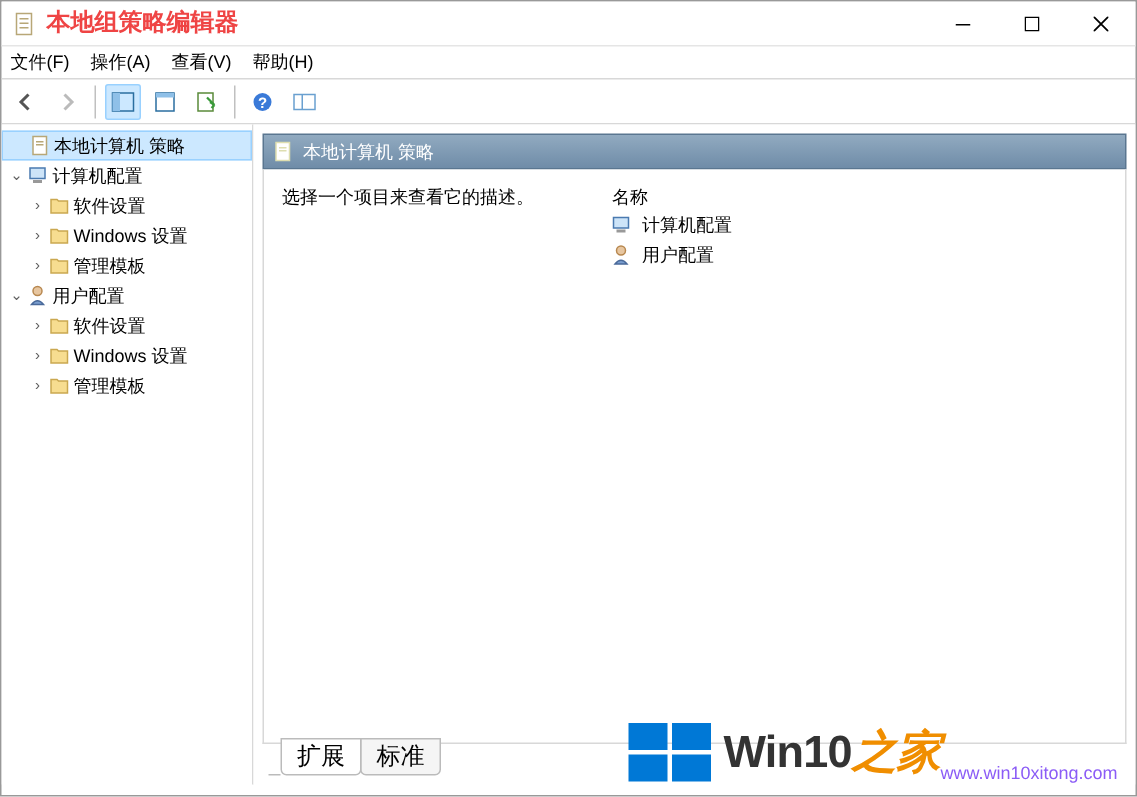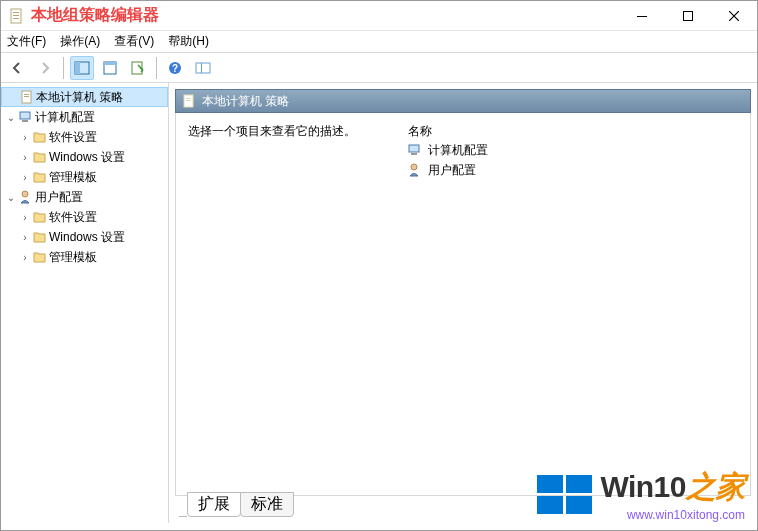--- a/index.html
+++ b/index.html
@@ -47,21 +47,21 @@
     
     .tabbar { height: 22px; display:flex; align-items:flex-end; padding-left: 4px; margin-top:-1px;}
     .tab { border: 1px solid #bbb; border-top:1px solid #bbb; border-radius: 0 0 4px 4px; padding: 1px 10px; font-size:16px; background:#f5f5f5; margin-right:-1px; cursor:default; position:relative; top:0;font-family:Liberation Serif, serif;}
     .tab.active { background:#fff; z-index:2; }
     .tab-left-edge { width:8px; height:22px; border-bottom:1px solid #bbb; }
 
     
     .watermark { position: absolute; right: 12px; bottom: 8px; display:flex; align-items:center; gap:8px; }
     .winlogo { display:grid; grid-template-columns: 26px 26px; grid-template-rows: 18px 18px; gap:3px; transform: skewX(-0.01deg);}
     .winlogo div { background:#0078d6; }
-    .wm-text { display:flex; flex-direction:column; align-items:flex-start;}
+    .wm-text { display:flex; align-items:flex-start;}
     .wm-big { font-size: 30px; font-weight: 600; color:#333; letter-spacing:-0.5px;}
     .wm-big .accent { color:#f08e00; font-style:italic; font-weight:700;}
     .wm-url { font-size:12px; color:#8b5cf6; align-self:flex-end;}
   </style>
 </head>
 <body>
 
 <div class="titlebar">
   <div class="titlebar-left">
     <span class="doc-icon">

